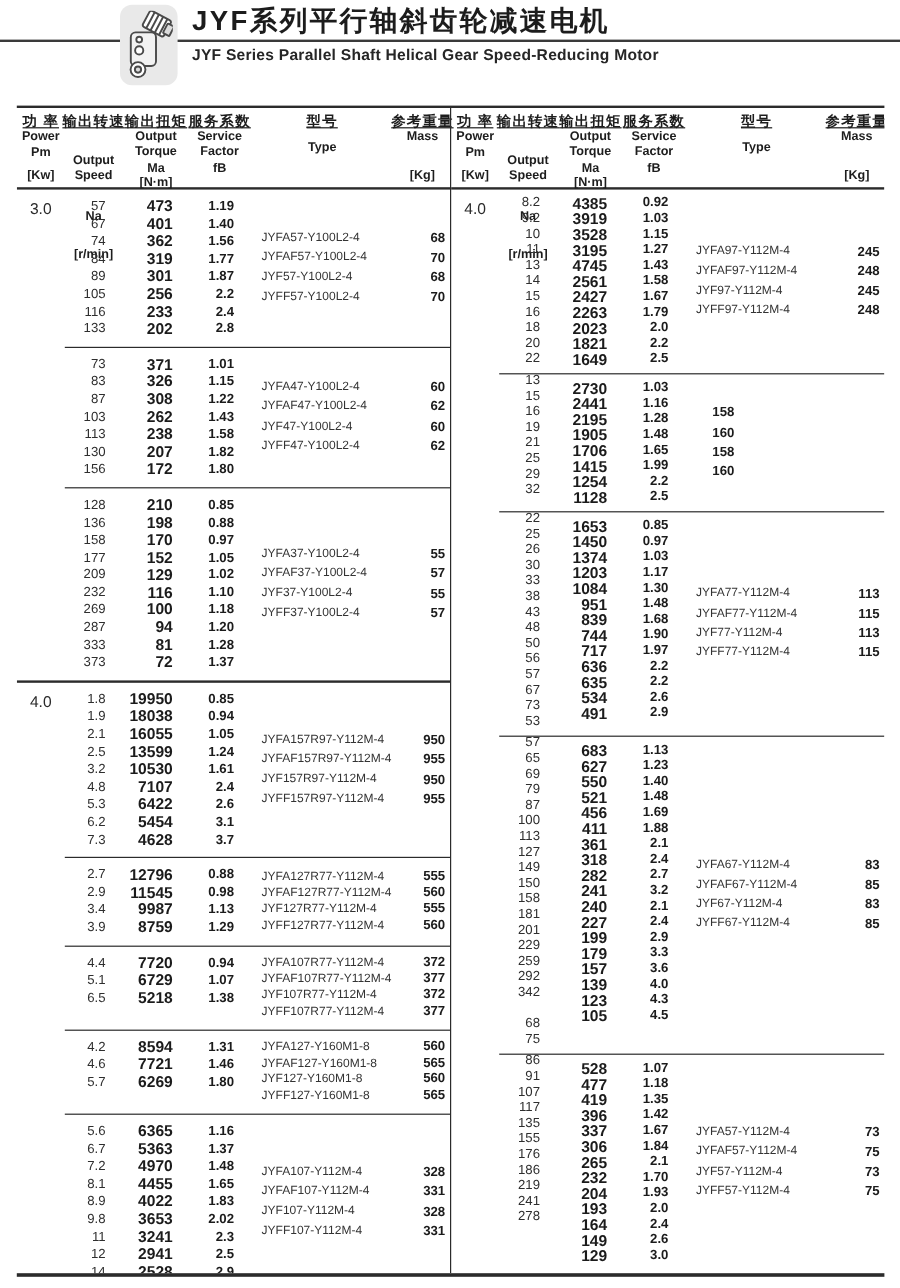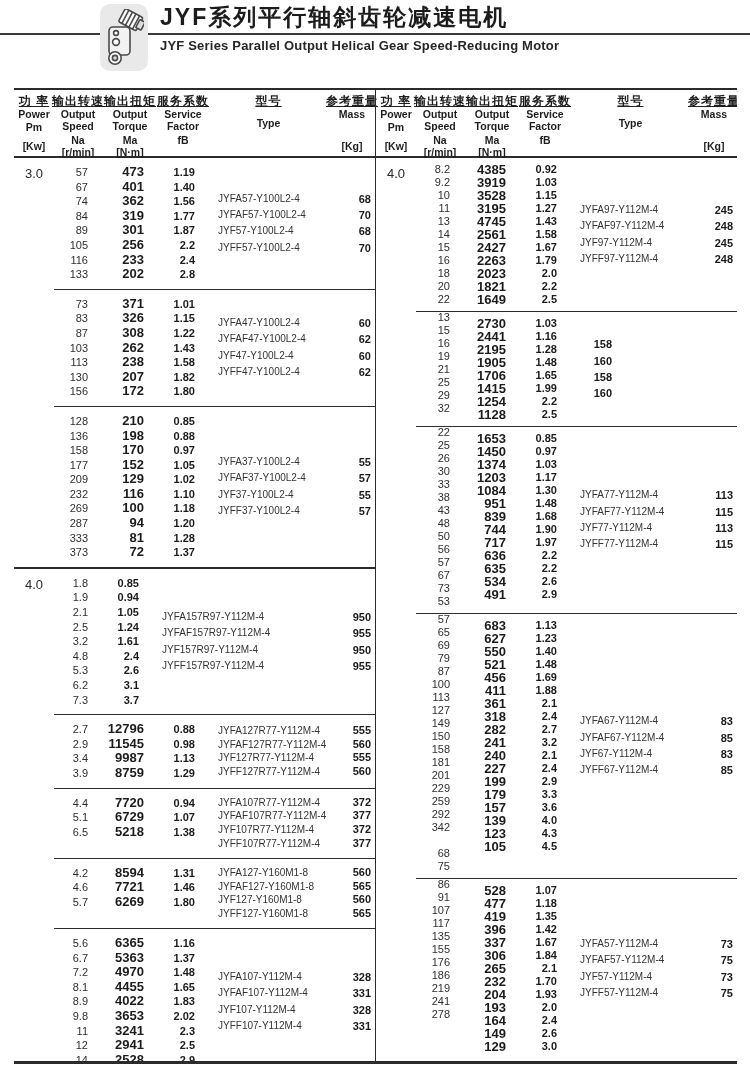--- a/index.html
+++ b/index.html
@@ -29,21 +29,21 @@
   
   .thead{display:flex;border-bottom:2px solid #2b2b2b;height:68px;padding-top:5px;box-sizing:border-box;}
   .th{display:flex;flex-direction:column;align-items:center;font-weight:bold;color:#1d1d1d;
       font-size:10.5px;line-height:12.5px;text-align:center;box-sizing:border-box;padding-bottom:4px;}
   .th .zh{font-size:12px;letter-spacing:1px;white-space:nowrap;text-decoration:underline;}
   .th .en{white-space:pre-line;}
   .th .sym{margin-top:1px;}
   .th .unit{margin-top:auto;}
   .th.w-type .en{margin-top:9px;}
   .w-power{width:40px;}
-  .w-speed{width:48px;}
+  .w-speed{width:48px;gap:20px;}
   .w-torque{width:56px;}
   .w-fs{width:50px;}
   .w-type{flex:1;}
   .w-mass{width:46px;}
   
   .block{display:flex;box-sizing:border-box;}
   .block.sep-full{border-top:2px solid #2b2b2b;}
   .block.sep-partial .block-body{border-top:1.5px solid #2b2b2b;}
   .col-power{width:40px;text-align:center;font-size:13px;color:#2a2a2a;padding-top:8px;box-sizing:border-box;}
   .block-body{flex:1;display:flex;box-sizing:border-box;padding:5px 0 5px 0;}
@@ -85,21 +85,21 @@
       <circle cx="12" cy="33" r="3.4" fill="#ffffff"></circle>
 
       <circle cx="11" cy="49" r="6.2" fill="#ffffff"></circle>
       <circle cx="11" cy="49" r="2.6" fill="#dcdcdc"></circle>
     </g>
   </svg>
 </div>
 
 <div class="title-wrap">
   <h1 class="page-title">JYF系列平行轴斜齿轮减速电机</h1>
-  <div class="page-subtitle">JYF Series Parallel Output Helical Gear Speed-Reducing Motor</div>
+  <div class="page-subtitle">JYF Series Parallel Shaft Helical Gear Speed-Reducing Motor</div>
 </div>
 
 <div class="tables">
 
   <section class="spec-table t-left">
     <div class="thead">
         <div class="th w-power">
         <span class="zh">功 率</span>
         <span class="en col">Power</span>
         <span class="sym">Pm</span>
@@ -265,20 +265,29 @@
         <div class="block-body">
           <div class="col col-speed">1.8
 1.9
 2.1
 2.5
 3.2
 4.8
 5.3
 6.2
 7.3</div>
+          <div class="col col-torque">19950
+18038
+16055
+13599
+10530
+7107
+6422
+5454
+4628</div>
           <div class="col col-fs">0.85
 0.94
 1.05
 1.24
 1.61
 2.4
 2.6
 3.1
 3.7</div>
           <div class="models-wrap">

